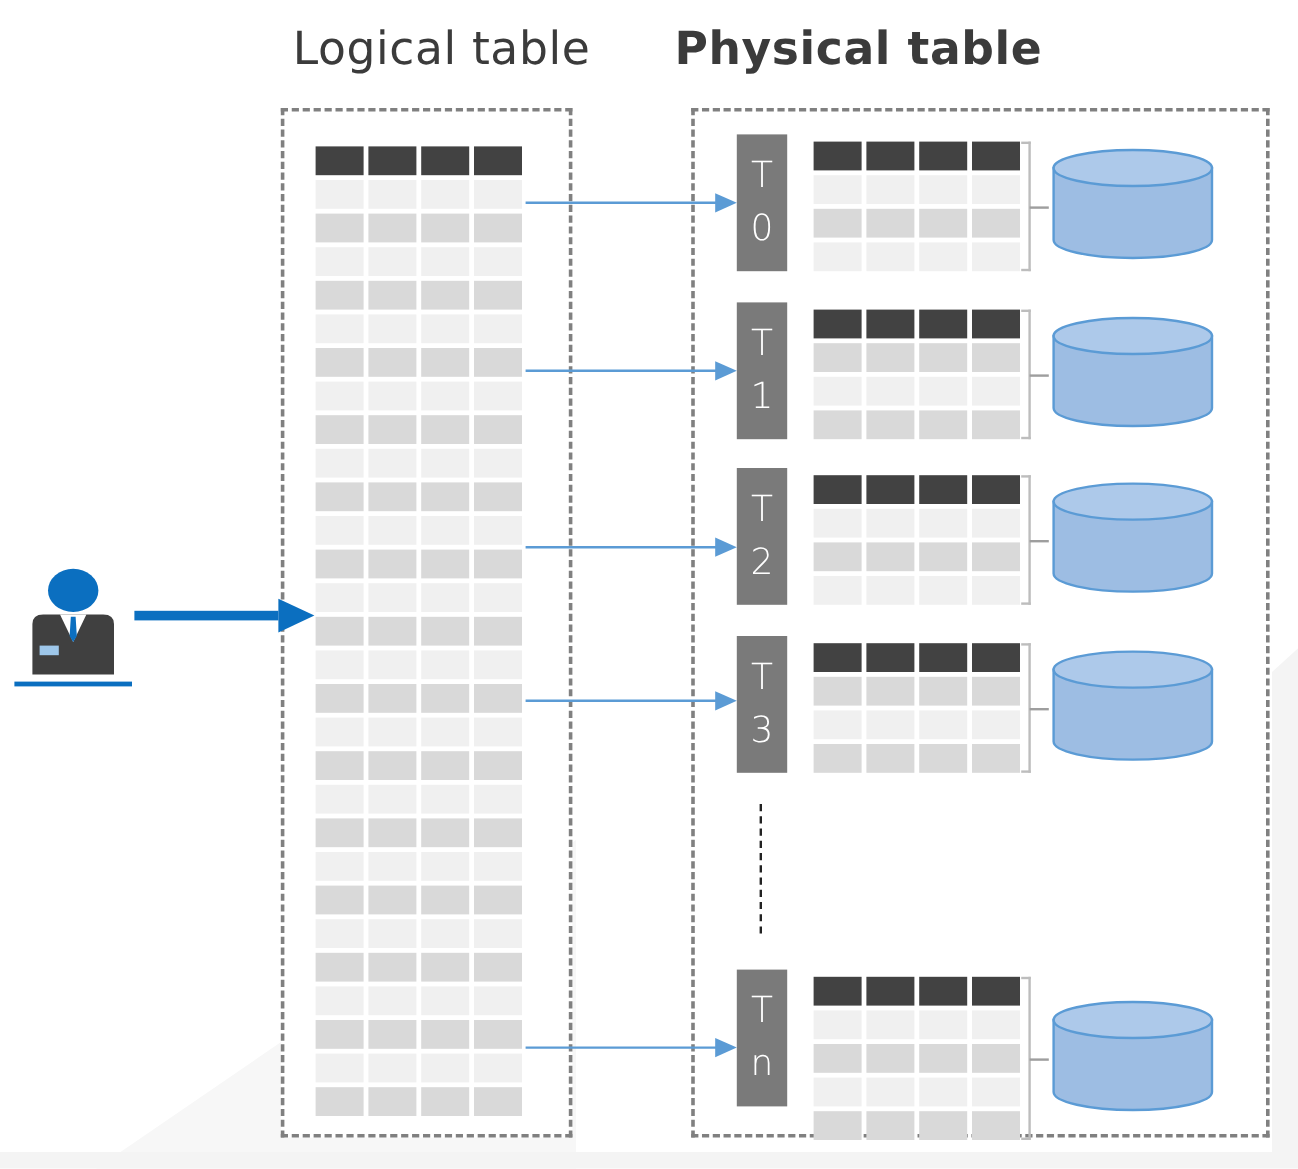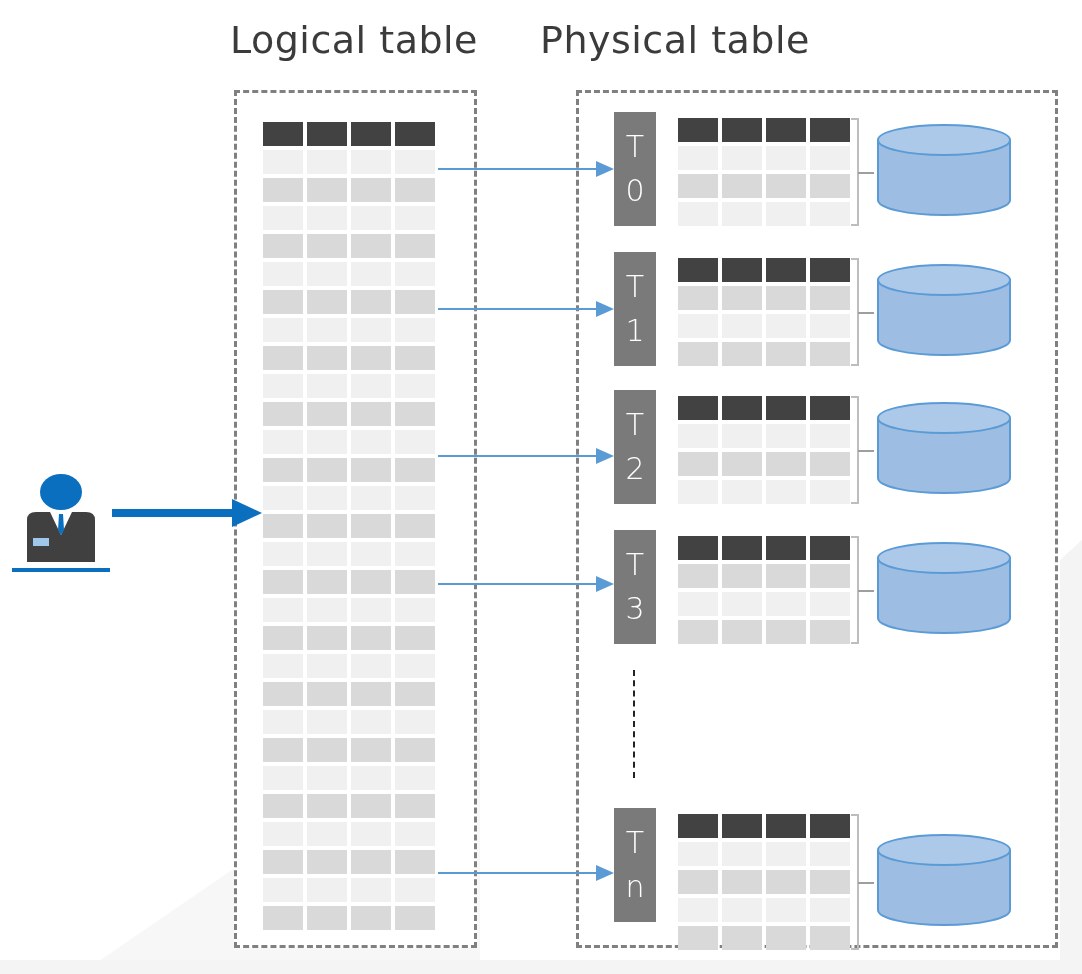--- a/index.html
+++ b/index.html
@@ -8,22 +8,22 @@
       background: #ffffff;
       font-family: "Liberation Sans", sans-serif;
     }
     .bg-shape {
       position: absolute; left: 0; top: 0; width: 1082px; height: 974px; pointer-events: none;
     }
     .title {
       position: absolute; top: 18px; font-size: 38px; color: #3b3b3b; letter-spacing: 0.5px;
       font-family: "DejaVu Sans", sans-serif;
     }
-    #title-logical { left: 230px; }
-    #title-physical { left: 540px; }
+    #title-logical { left: 244px; }
+    #title-physical { left: 562px; font-weight: bold; }
 
     .dashed-box {
       position: absolute; border: 3px dashed #808080; box-sizing: border-box; background: #ffffff;
     }
     #logical-box { left: 234px; top: 90px; width: 243px; height: 858px; }
     #physical-box { left: 576px; top: 90px; width: 482px; height: 858px; }
 
     .grid { position: absolute; display: grid; grid-template-columns: repeat(4, 40px); column-gap: 4px; }
     .cell { height: 100%; }
     .hdr { background: #424242; }

